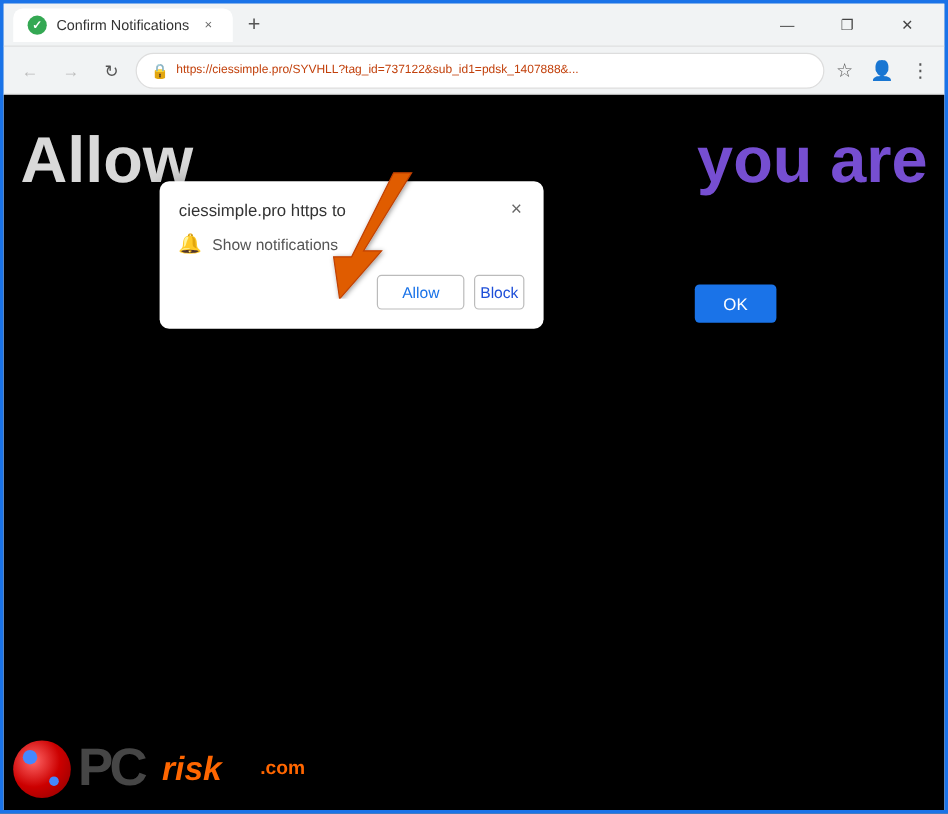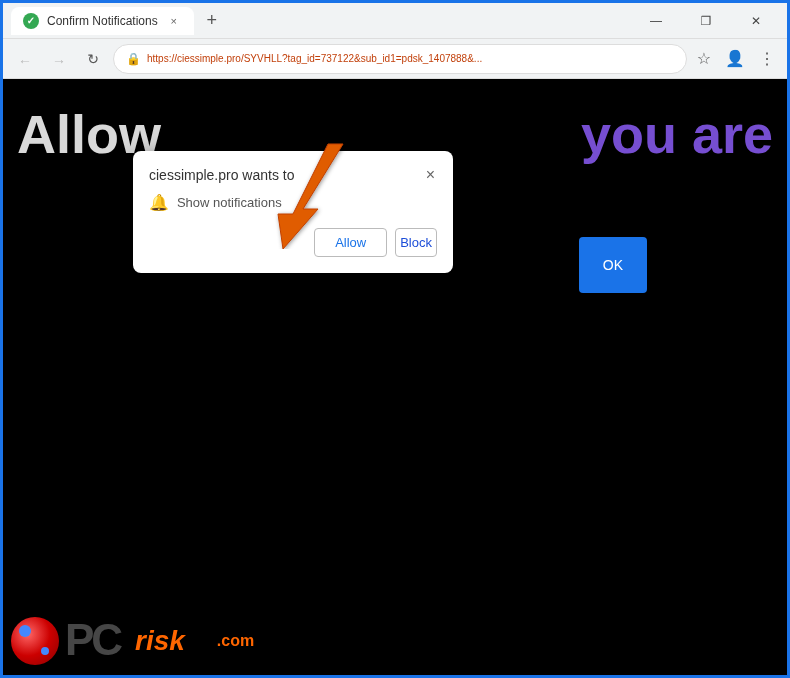--- a/index.html
+++ b/index.html
@@ -241,21 +241,21 @@
 
     
     .ok-button {
       position: absolute;
       top: 158px;
       right: 140px;
       background: #1a73e8;
       color: white;
       border: none;
       border-radius: 4px;
-      padding: 20px 24px;
+      padding: 8px 24px;
       font-size: 14px;
       font-weight: 500;
       cursor: pointer;
     }
 
     
     .arrow-container {
       position: absolute;
       top: 60px;
       left: 270px;
@@ -349,21 +349,21 @@
   <span class="profile-icon">👤</span>
   <span class="menu-icon">⋮</span>
 </div>
 
 <div class="page-content">
   <span class="page-text-left">Allow</span>
   <span class="page-text-right">you are</span>
 
   <div class="notification-dialog">
     <div class="dialog-header">
-      <span class="dialog-title">ciessimple.pro wants to</span>
+      <span class="dialog-title">ciessimple.pro https to</span>
       <span class="dialog-close">×</span>
     </div>
     <div class="dialog-body">
       <span class="bell-icon">🔔</span>
       <span class="notification-text">Show notifications</span>
     </div>
     <div class="dialog-buttons">
       <button class="btn-allow">Allow</button>
       <button class="btn-block">Block</button>
     </div>

